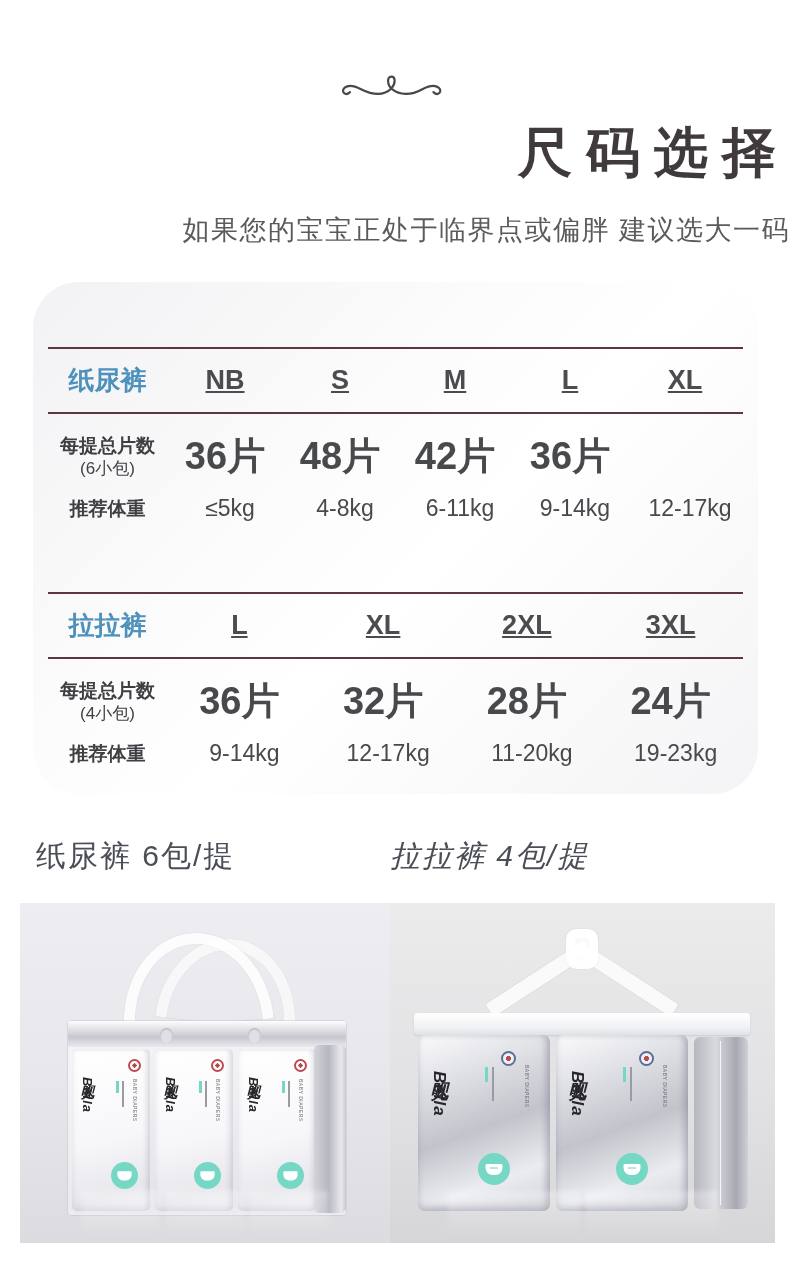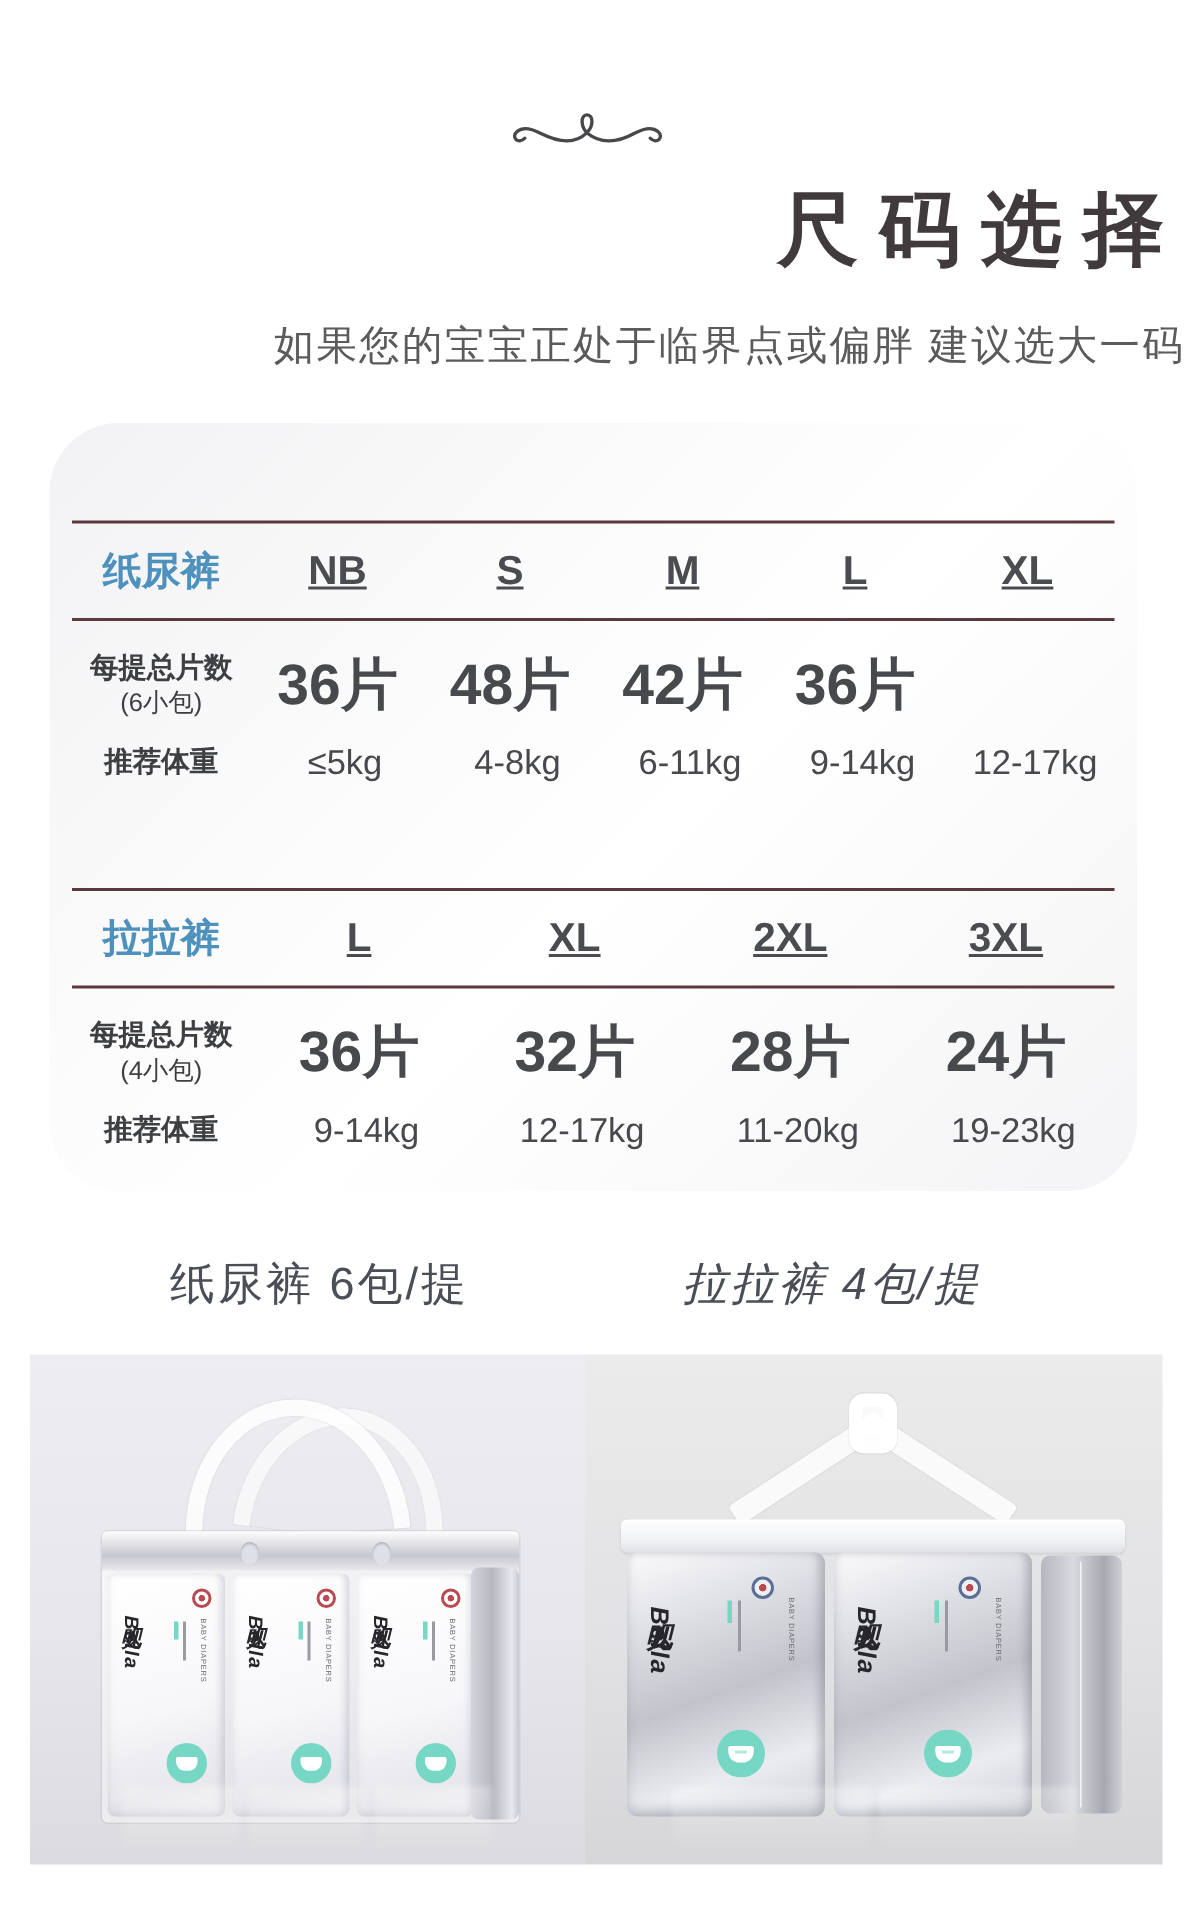--- a/index.html
+++ b/index.html
@@ -32,21 +32,21 @@
   .trow.pieces{padding:17px 0 6px;}
   .trow.weights{padding:7px 0 16px;gap:10px;}
   .rlabel{font-size:19px;font-weight:700;color:#3E3F42;line-height:1.25;text-align:center;}
   .rlabel .sub{font-size:17px;font-weight:400;}
   .pval{font-size:38px;font-weight:700;color:#48494C;text-align:center;}
   .wval{font-size:23px;font-weight:400;color:#48494C;text-align:center;}
   .sect2{margin-top:54px;}
 
   
   .captions{display:flex;margin:42px 0 0 20px;width:755px;}
-  .cap{font-size:30px;color:#4C4E57;letter-spacing:2px;text-align:center;}
+  .cap{font-size:30px;color:#4C4E57;letter-spacing:2px;text-align:left;}
   .cap.left{width:370px;padding-left:16px;}
   .cap.right{width:385px;padding-right:56px;font-style:italic;}
 
   
   .photos{display:flex;margin:26px 0 0 20px;width:755px;height:340px;}
   .photo{position:relative;overflow:hidden;}
   .photo.left{width:370px;background:linear-gradient(180deg,#eeeef2 0%,#e7e7eb 55%,#dcdce0 100%);}
   .photo.right{width:385px;background:linear-gradient(180deg,#ebebec 0%,#e2e2e4 55%,#d6d6d8 100%);}
 
   

